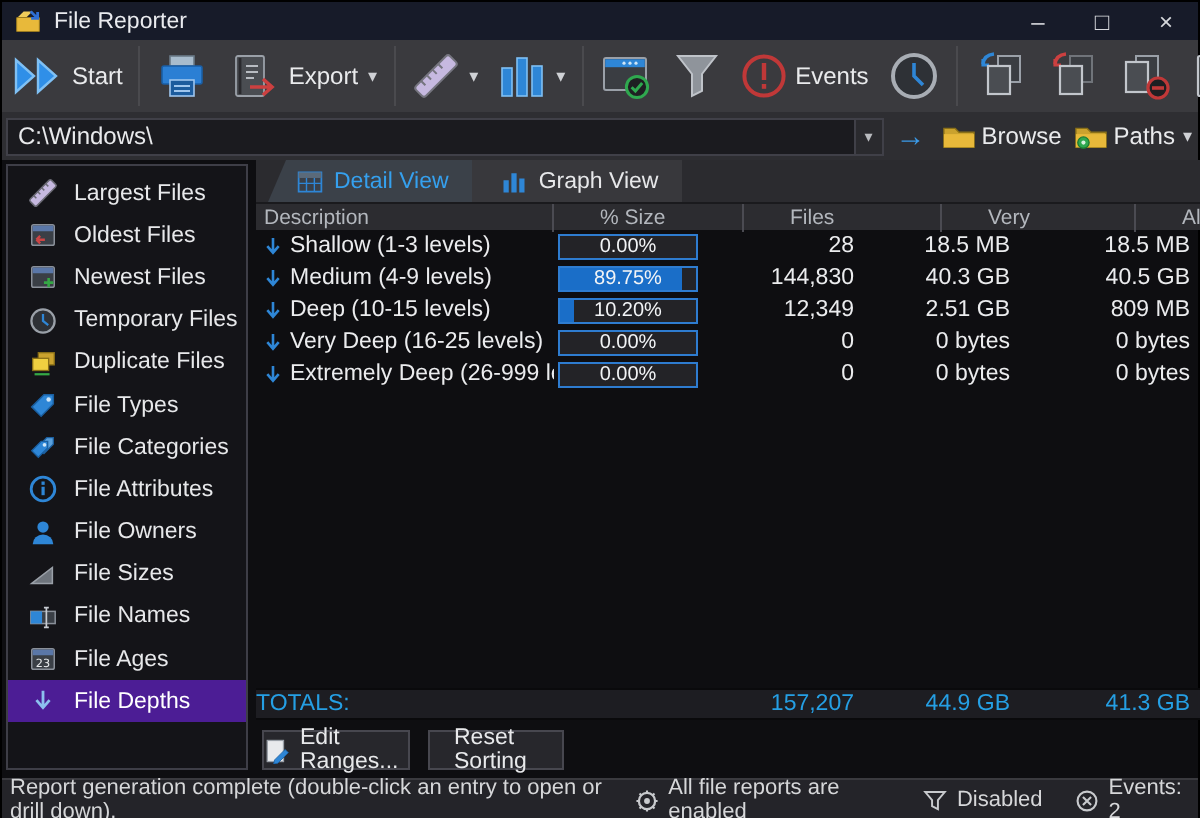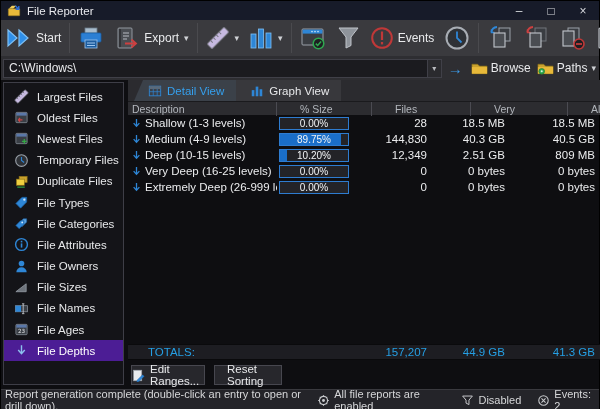--- a/index.html
+++ b/index.html
@@ -70,21 +70,21 @@
   .pbar { position:relative; width:70px; height:13px; margin-left:2px; background:#232327;
     border:1px solid #2e7cd0; }
   .pfill { position:absolute; left:0; top:0; bottom:0; background:#1a6ec8; }
   .plabel { position:absolute; left:0; right:0; top:0; bottom:0; display:flex; align-items:center;
     justify-content:center; color:#f2f4f6; font-size:10px; }
 
   
   .totals { position:absolute; left:0; top:264px; width:100%; height:16px; background:#1d1d22;
     border-top:1px solid #0a0a0c; border-bottom:1px solid #0a0a0c; }
   .totals .cell { color:#259fe4; font-size:11.5px; }
-  .totals .cell.label { padding-left:20px; }
+  .totals .cell.label { padding-left:0; }
 
   
   .footbtns { position:absolute; left:0; top:285px; width:100%; height:22px; display:flex; gap:9px; }
   .fbtn { height:20px; display:flex; align-items:center; justify-content:center; gap:5px;
     background:#27272c; border:1px solid #47474f; color:#e8e9eb; font-size:11.5px; }
   .fbtn.edit { width:74px; margin-left:3px; }
   .fbtn.reset { width:68px;padding-left:12px; }
 
   
   .statusbar { position:absolute; left:0; top:388px; width:100%; height:21px; background:#242429;

